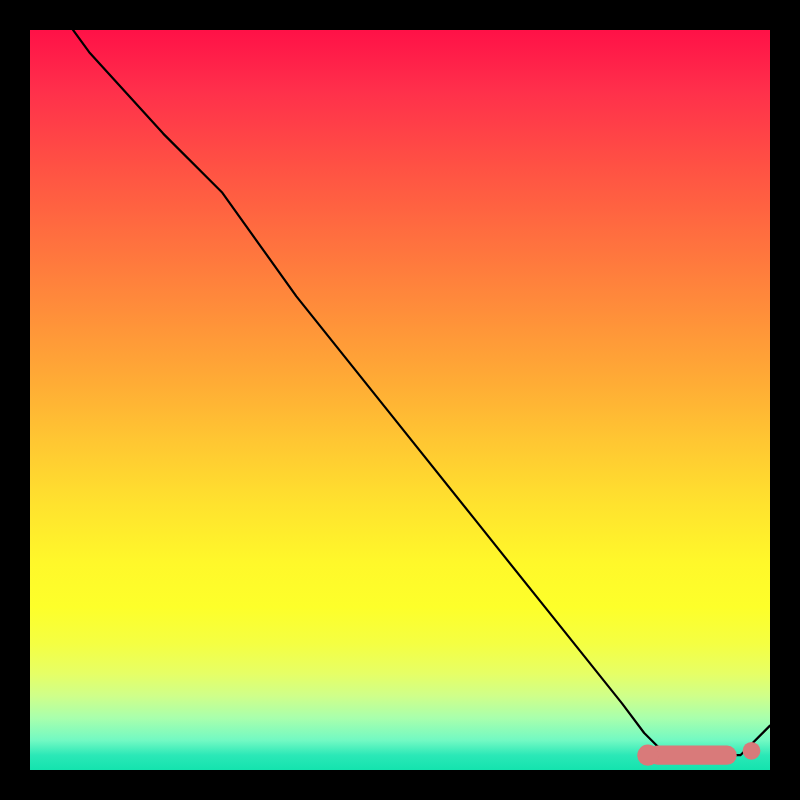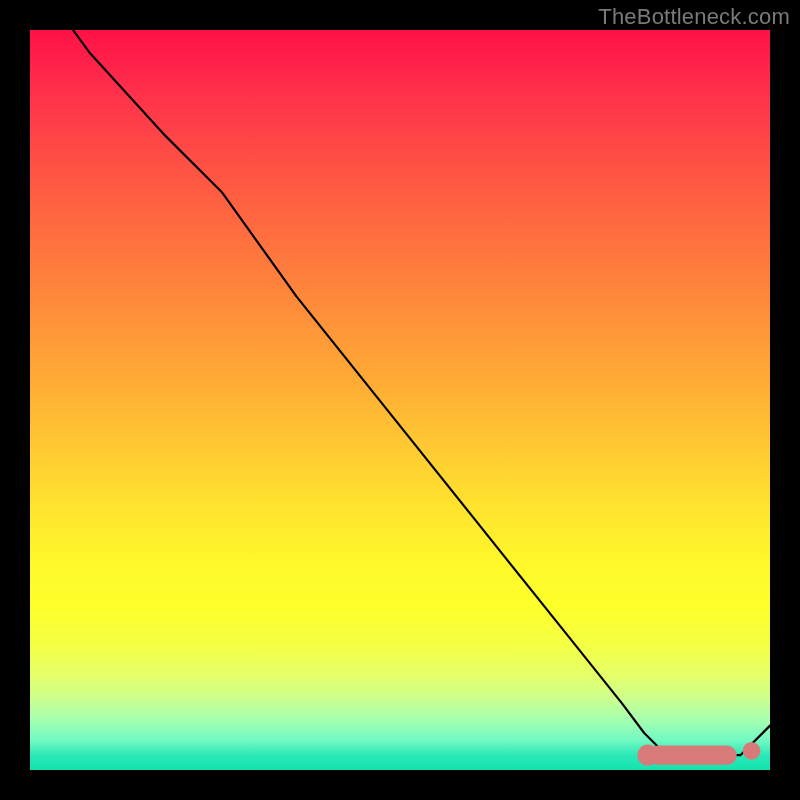--- a/index.html
+++ b/index.html
@@ -60,21 +60,20 @@
     color: #7a7a7a;
     font-size: 22px;
     letter-spacing: 0.2px;
     user-select: none;
   }
 </style>
 </head>
 <body>
 
 <div class="stage">
-  <div class="credit">TheBottleneck.com</div>
 
   <div class="plot">
     <svg viewBox="0 0 740 740">
       <path id="curve-path" fill="none" stroke="#000000" stroke-width="2.2" stroke-linecap="round" stroke-linejoin="round" d="M0.0 -59.2 L59.2 22.2 L133.2 103.6 L192.4 162.8 L266.4 266.4 L355.2 377.4 L444.0 488.4 L532.8 599.4 L592.0 673.4 L614.2 703.0 L629.0 717.8 L636.4 725.2 L680.8 725.2 L703.0 725.2 L710.4 725.2 L740.0 695.6"></path>
       <g id="markers-g">
           <rect x="617.9" y="715.6" width="88.8" height="19.2" rx="9.6" fill="#d97a7a"></rect>
           <circle cx="617.9" cy="725.2" r="10.6" fill="#d97a7a"></circle>
           <circle cx="721.5" cy="720.8" r="8.9" fill="#d97a7a"></circle>
         </g>
     </svg>

